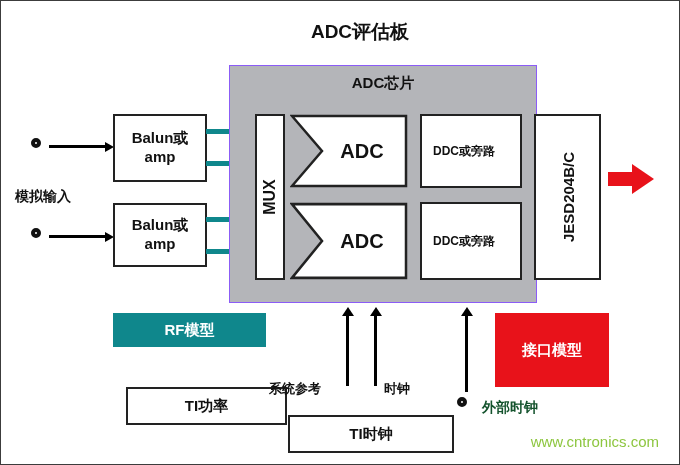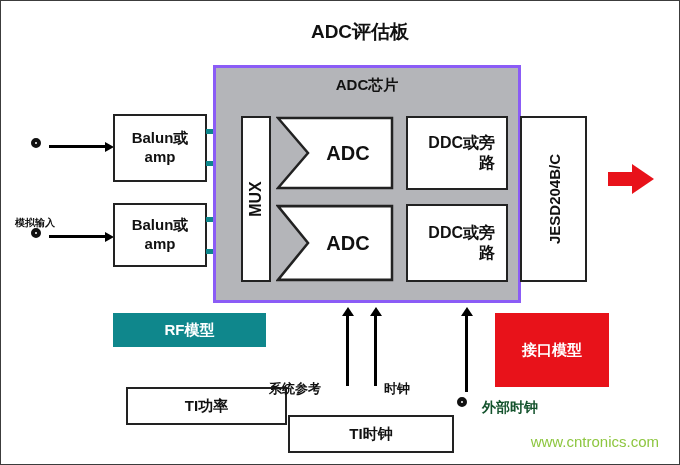--- a/index.html
+++ b/index.html
@@ -4,35 +4,35 @@
 <style>
   :root{
     --teal:#0f878c; --red:#e8121a; --gray:#b4b5b9; --green:#8dc63f; --line:#1a1a1a;
   }
   *{margin:0;padding:0;box-sizing:border-box;}
   body{background:#fff;font-family:"Liberation Sans","DejaVu Sans",sans-serif;}
   .stage{position:relative;width:680px;height:465px;background:#fff;border:1px solid #3c3c3c;overflow:hidden;}
 
   .title{position:absolute;top:18px;left:40px;right:0;text-align:center;font-size:19px;font-weight:bold;color:#111;}
 
-  .gray-box{position:absolute;left:212px;top:64px;width:308px;height:238px;background:var(--gray);border:3px solid #8b5cf6;}
+  .gray-box{position:absolute;left:228px;top:64px;width:308px;height:238px;background:var(--gray);border:1px solid #8b5cf6;}
   .chip-label{position:absolute;top:8px;left:0;right:0;text-align:center;font-size:15px;font-weight:bold;color:#111;}
 
   .wbox{position:absolute;background:#fff;border:2px solid #222;display:flex;align-items:center;justify-content:center;color:#111;font-weight:bold;}
   .mux-box{left:25px;top:48px;width:30px;height:166px;}
   .jesd-box{left:304px;top:48px;width:67px;height:166px;}
   .vtext{position:absolute;top:50%;left:50%;transform:translate(-50%,-50%) rotate(-90deg);white-space:nowrap;font-weight:bold;font-size:15px;color:#111;}
   .mux-box .vtext{font-size:16px;}
 
   .adc-shape{position:absolute;}
   .adc-shape.top{left:60px;top:48px;width:118px;height:74px;}
   .adc-shape.bottom{left:60px;top:136px;width:118px;height:78px;}
   .adc-shape svg{width:100%;height:100%;display:block;}
 
-  .ddc-box{font-size:16px;text-align:right;line-height:1.25;}
+  .ddc-box{font-size:12px;text-align:left;line-height:1.25;}
   .ddc-box.top{left:190px;top:48px;width:102px;height:74px;}
   .ddc-box.bottom{left:190px;top:136px;width:102px;height:78px;}
   .ddc-box span{display:inline-block;width:76px;}
 
   .ring{position:absolute;width:10px;height:10px;background:#fff;border:4px solid #111;border-radius:50%;}
   .ring.in1{left:30px;top:137px;}
   .ring.in2{left:30px;top:227px;}
   .ring.ext{left:456px;top:396px;}
 
   .h-arrow{position:absolute;height:3px;background:#000;}
@@ -55,21 +55,21 @@
   .v-arrow.ext{left:464px;top:315px;height:76px;}
 
   .out-arrow{position:absolute;left:607px;top:171px;width:24px;height:14px;background:var(--red);}
   .out-arrow::after{content:'';position:absolute;left:100%;top:50%;transform:translateY(-50%);
     border-top:15px solid transparent;border-bottom:15px solid transparent;border-left:22px solid var(--red);}
 
   .balun{left:112px;width:94px;font-size:15px;text-align:center;line-height:1.25;white-space:pre-line;}
   .balun.b1{top:113px;height:68px;}
   .balun.b2{top:202px;height:64px;}
 
-  .analog-label{position:absolute;left:14px;top:187px;font-size:10px;font-weight:bold;color:#111;margin-top:28px;}
+  .analog-label{position:absolute;left:14px;top:187px;font-size:14px;font-weight:bold;color:#111;}
 
   .rf-box{position:absolute;left:112px;top:312px;width:153px;height:34px;background:var(--teal);
     color:#ffffff;font-weight:bold;font-size:15px;display:flex;align-items:center;justify-content:center;}
   .if-box{position:absolute;left:494px;top:312px;width:114px;height:74px;background:var(--red);
     color:#fff;font-weight:bold;font-size:15px;display:flex;align-items:center;justify-content:center;}
 
   .ti-box{position:absolute;top:386px;height:38px;background:#fff;border:2px solid #222;
     display:flex;align-items:center;justify-content:center;font-weight:bold;font-size:15px;color:#111;}
   .ti-power{left:125px;width:161px;}
   .ti-clock{left:287px;width:166px;margin-top:28px;}

